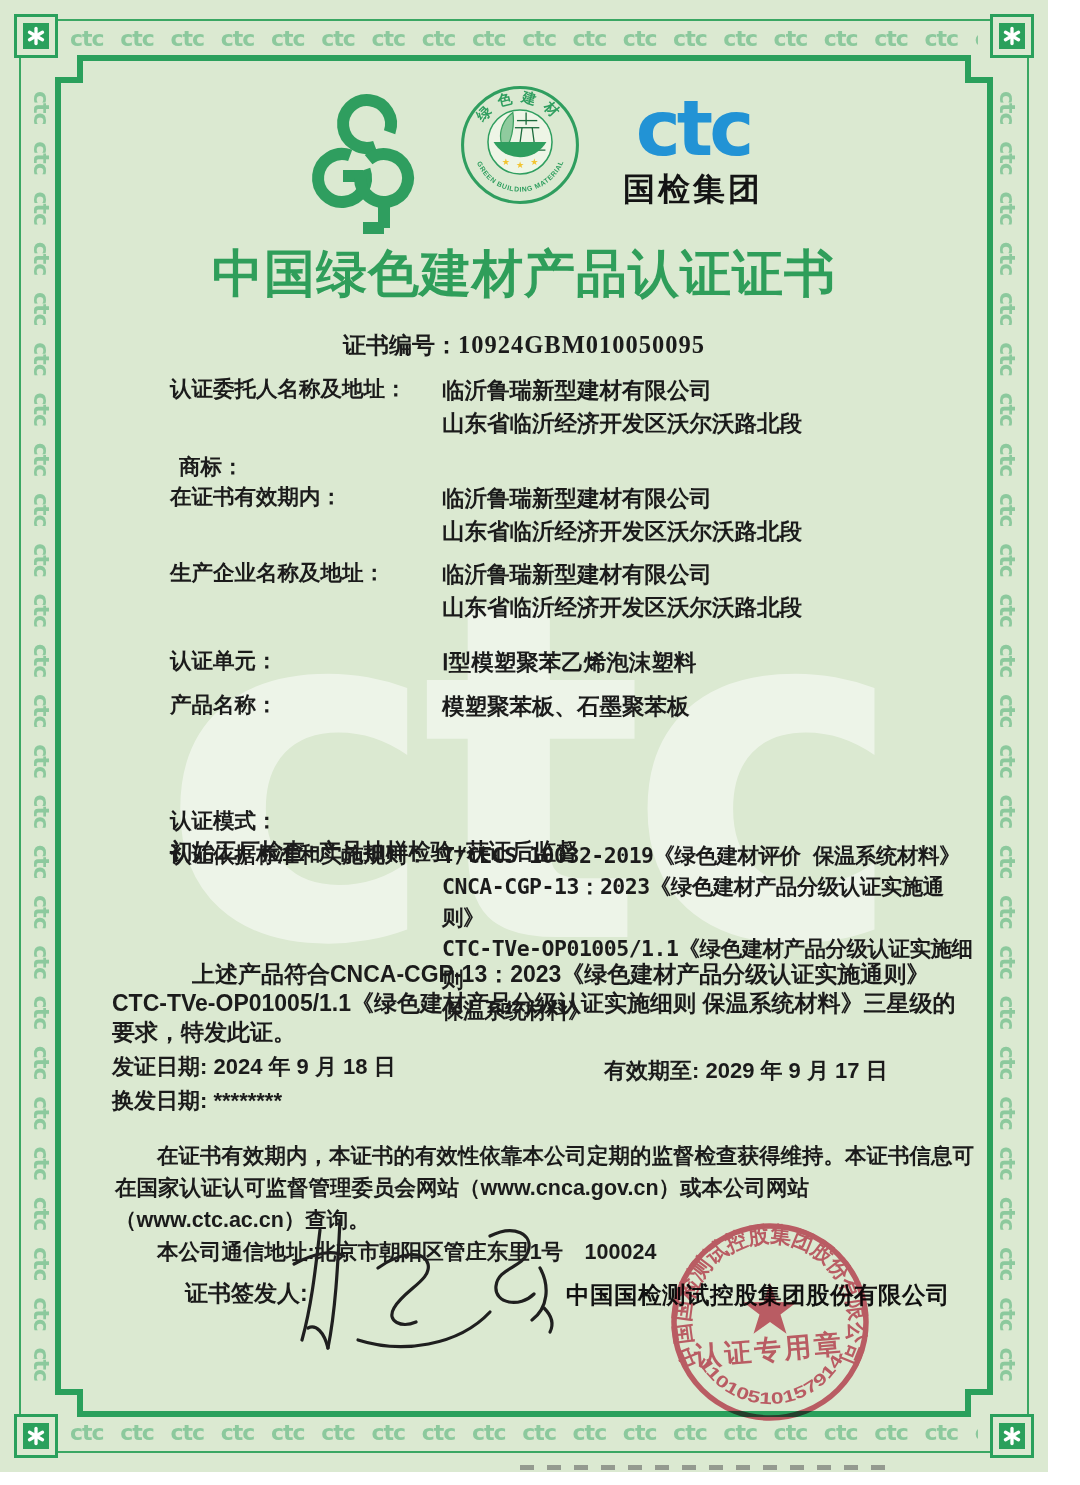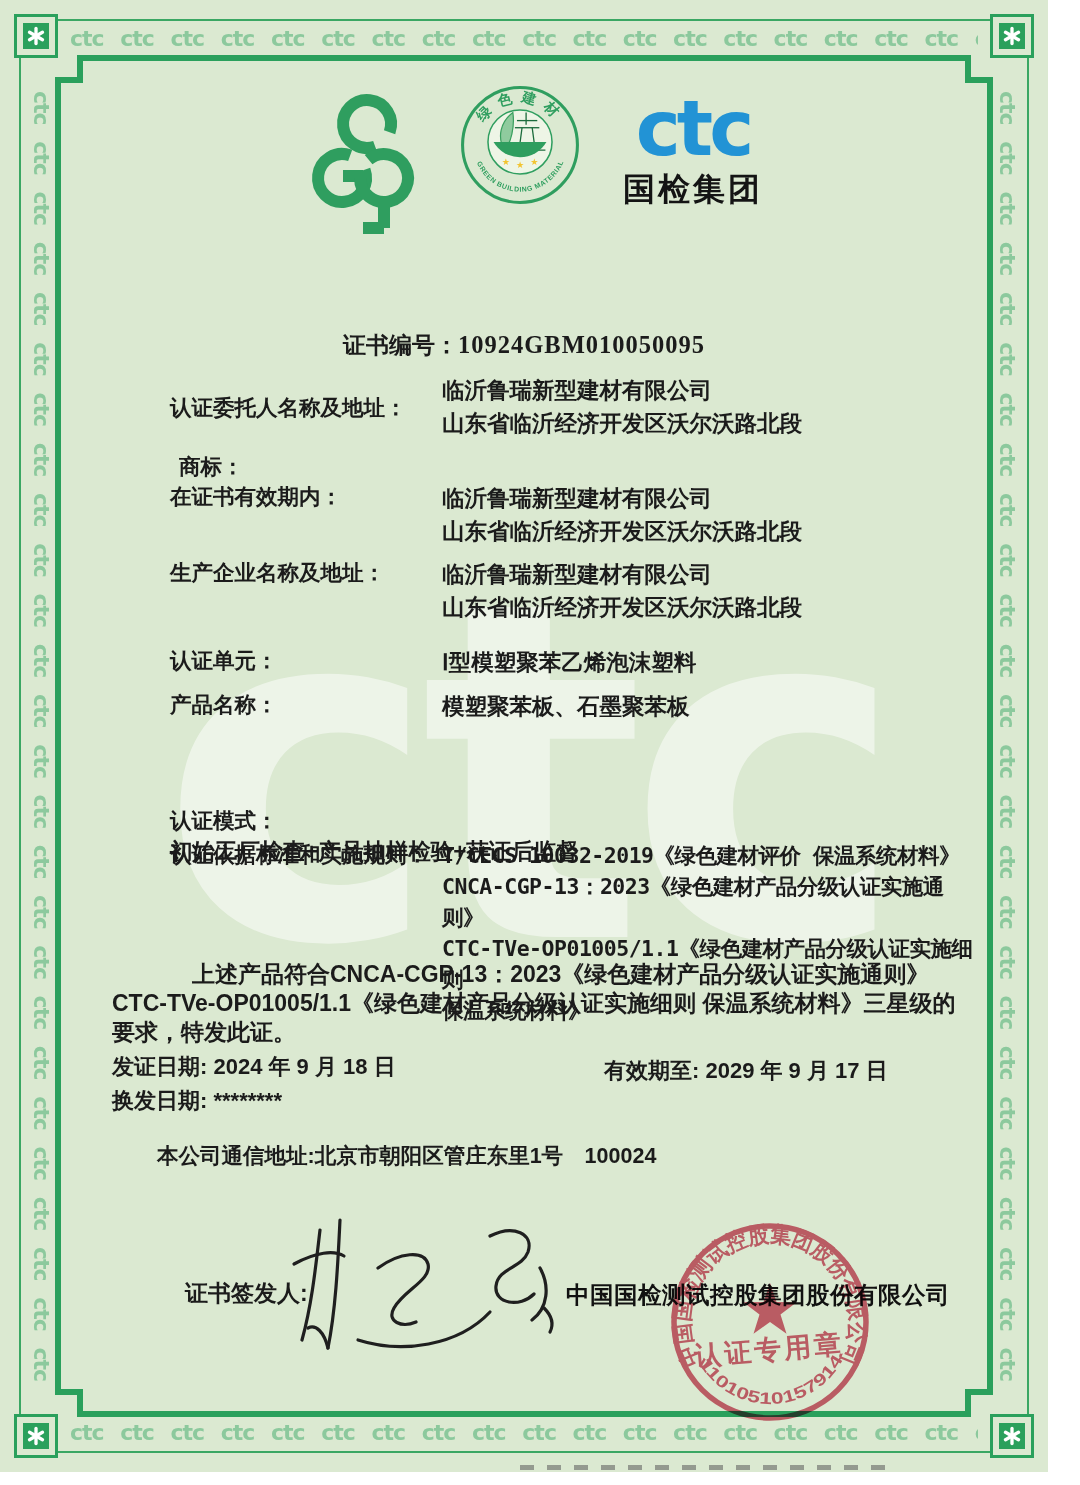--- a/index.html
+++ b/index.html
@@ -32,21 +32,21 @@
          font-family:"Liberation Serif",serif;font-weight:900;font-size:51px;color:#2f9e5a;letter-spacing:1px;}
   .certno{position:absolute;left:0;right:0;top:330px;text-align:center;z-index:2;
           font-size:23px;font-weight:800;color:#1b1b1b;}
   .certno .num{font-family:"Liberation Serif",serif;font-size:24.5px;letter-spacing:1px;}
   
   .field{position:absolute;left:170px;right:70px;display:flex;z-index:2;color:#1b1b1b;}
   .flabel{flex:none;width:272px;font-size:21.5px;font-weight:800;}
   .fvalue{flex:1;font-size:22.5px;font-weight:800;line-height:33px;}
   .fvalue div{min-height:1em;}
   .fvalue .code{font-family:"DejaVu Sans Mono",monospace;font-size:21.5px;letter-spacing:-0.5px;line-height:31px;}
-  .f1{top:374px;align-items:center;} .f2{top:452px;margin-left:9px;} .f3{top:482px;} .f4{top:558px;} .f5{top:646px;}
+  .f1{top:374px;} .f2{top:452px;margin-left:9px;} .f3{top:482px;} .f4{top:558px;} .f5{top:646px;}
   .f6{top:690px;} .f7{top:749px;} .f8{top:806px;flex-direction:column;} .f9{top:840px;}
   .statement{position:absolute;left:112px;width:856px;top:960px;z-index:2;
              font-size:23px;font-weight:800;line-height:29px;color:#1b1b1b;text-indent:80px;}
   .dateline{position:absolute;z-index:2;font-size:22px;font-weight:800;color:#1b1b1b;}
   .d-issue{left:112px;top:1052px;} .d-valid{left:604px;top:1056px;} .d-reissue{left:112px;top:1086px;}
   .notice{position:absolute;left:115px;width:862px;top:1140px;z-index:2;
           font-size:21.5px;font-weight:800;line-height:32px;color:#1b1b1b;}
   .notice p{margin:0;text-indent:42px;}
   .signlabel{position:absolute;left:185px;top:1278px;z-index:2;font-size:23px;font-weight:800;color:#1b1b1b;}
   .company{position:absolute;left:566px;top:1279px;z-index:4;font-size:23.5px;font-weight:800;letter-spacing:0.5px;color:#111;}
@@ -152,20 +152,21 @@
         <text x="60" y="83">★</text>
         <text x="74" y="80">★</text>
       </g>
     </svg>
     <div class="ctc-block">
       <div class="ctc-word">ctc</div>
       <div class="ctc-sub">国检集团</div>
     </div>
   </div>
 
+  <h1 class="title">中国绿色建材产品认证证书</h1>
   <div class="certno">
     <span>证书编号：</span><span class="num">10924GBM010050095</span>
   </div>
 
   <div class="field f1">
     <div class="flabel">认证委托人名称及地址：</div>
     <div class="fvalue">
         <div>临沂鲁瑞新型建材有限公司</div>
         <div>山东省临沂经济开发区沃尔沃路北段</div>
       </div>
@@ -225,20 +226,21 @@
   <div class="dateline d-valid">
     <span>有效期至:</span>
     <span>2029 年 9 月 17 日</span>
   </div>
   <div class="dateline d-reissue">
     <span>换发日期:</span>
     <span>********</span>
   </div>
 
   <div class="notice">
+    <p>在证书有效期内，本证书的有效性依靠本公司定期的监督检查获得维持。本证书信息可在国家认证认可监督管理委员会网站（www.cnca.gov.cn）或本公司网站（www.ctc.ac.cn）查询。</p>
     <p>本公司通信地址:北京市朝阳区管庄东里1号　100024</p>
   </div>
 
   <div class="signlabel">证书签发人:</div>
   <div class="company">中国国检测试控股集团股份有限公司</div>
 
   <svg class="signature" width="300" height="150" viewBox="0 0 300 150">
     <g fill="none" stroke="#1f1f1f" stroke-width="3.2" stroke-linecap="round">
       <path d="M38,18 C34,52 30,92 20,128"></path>
       <path d="M12,52 C34,40 52,38 62,44"></path>

